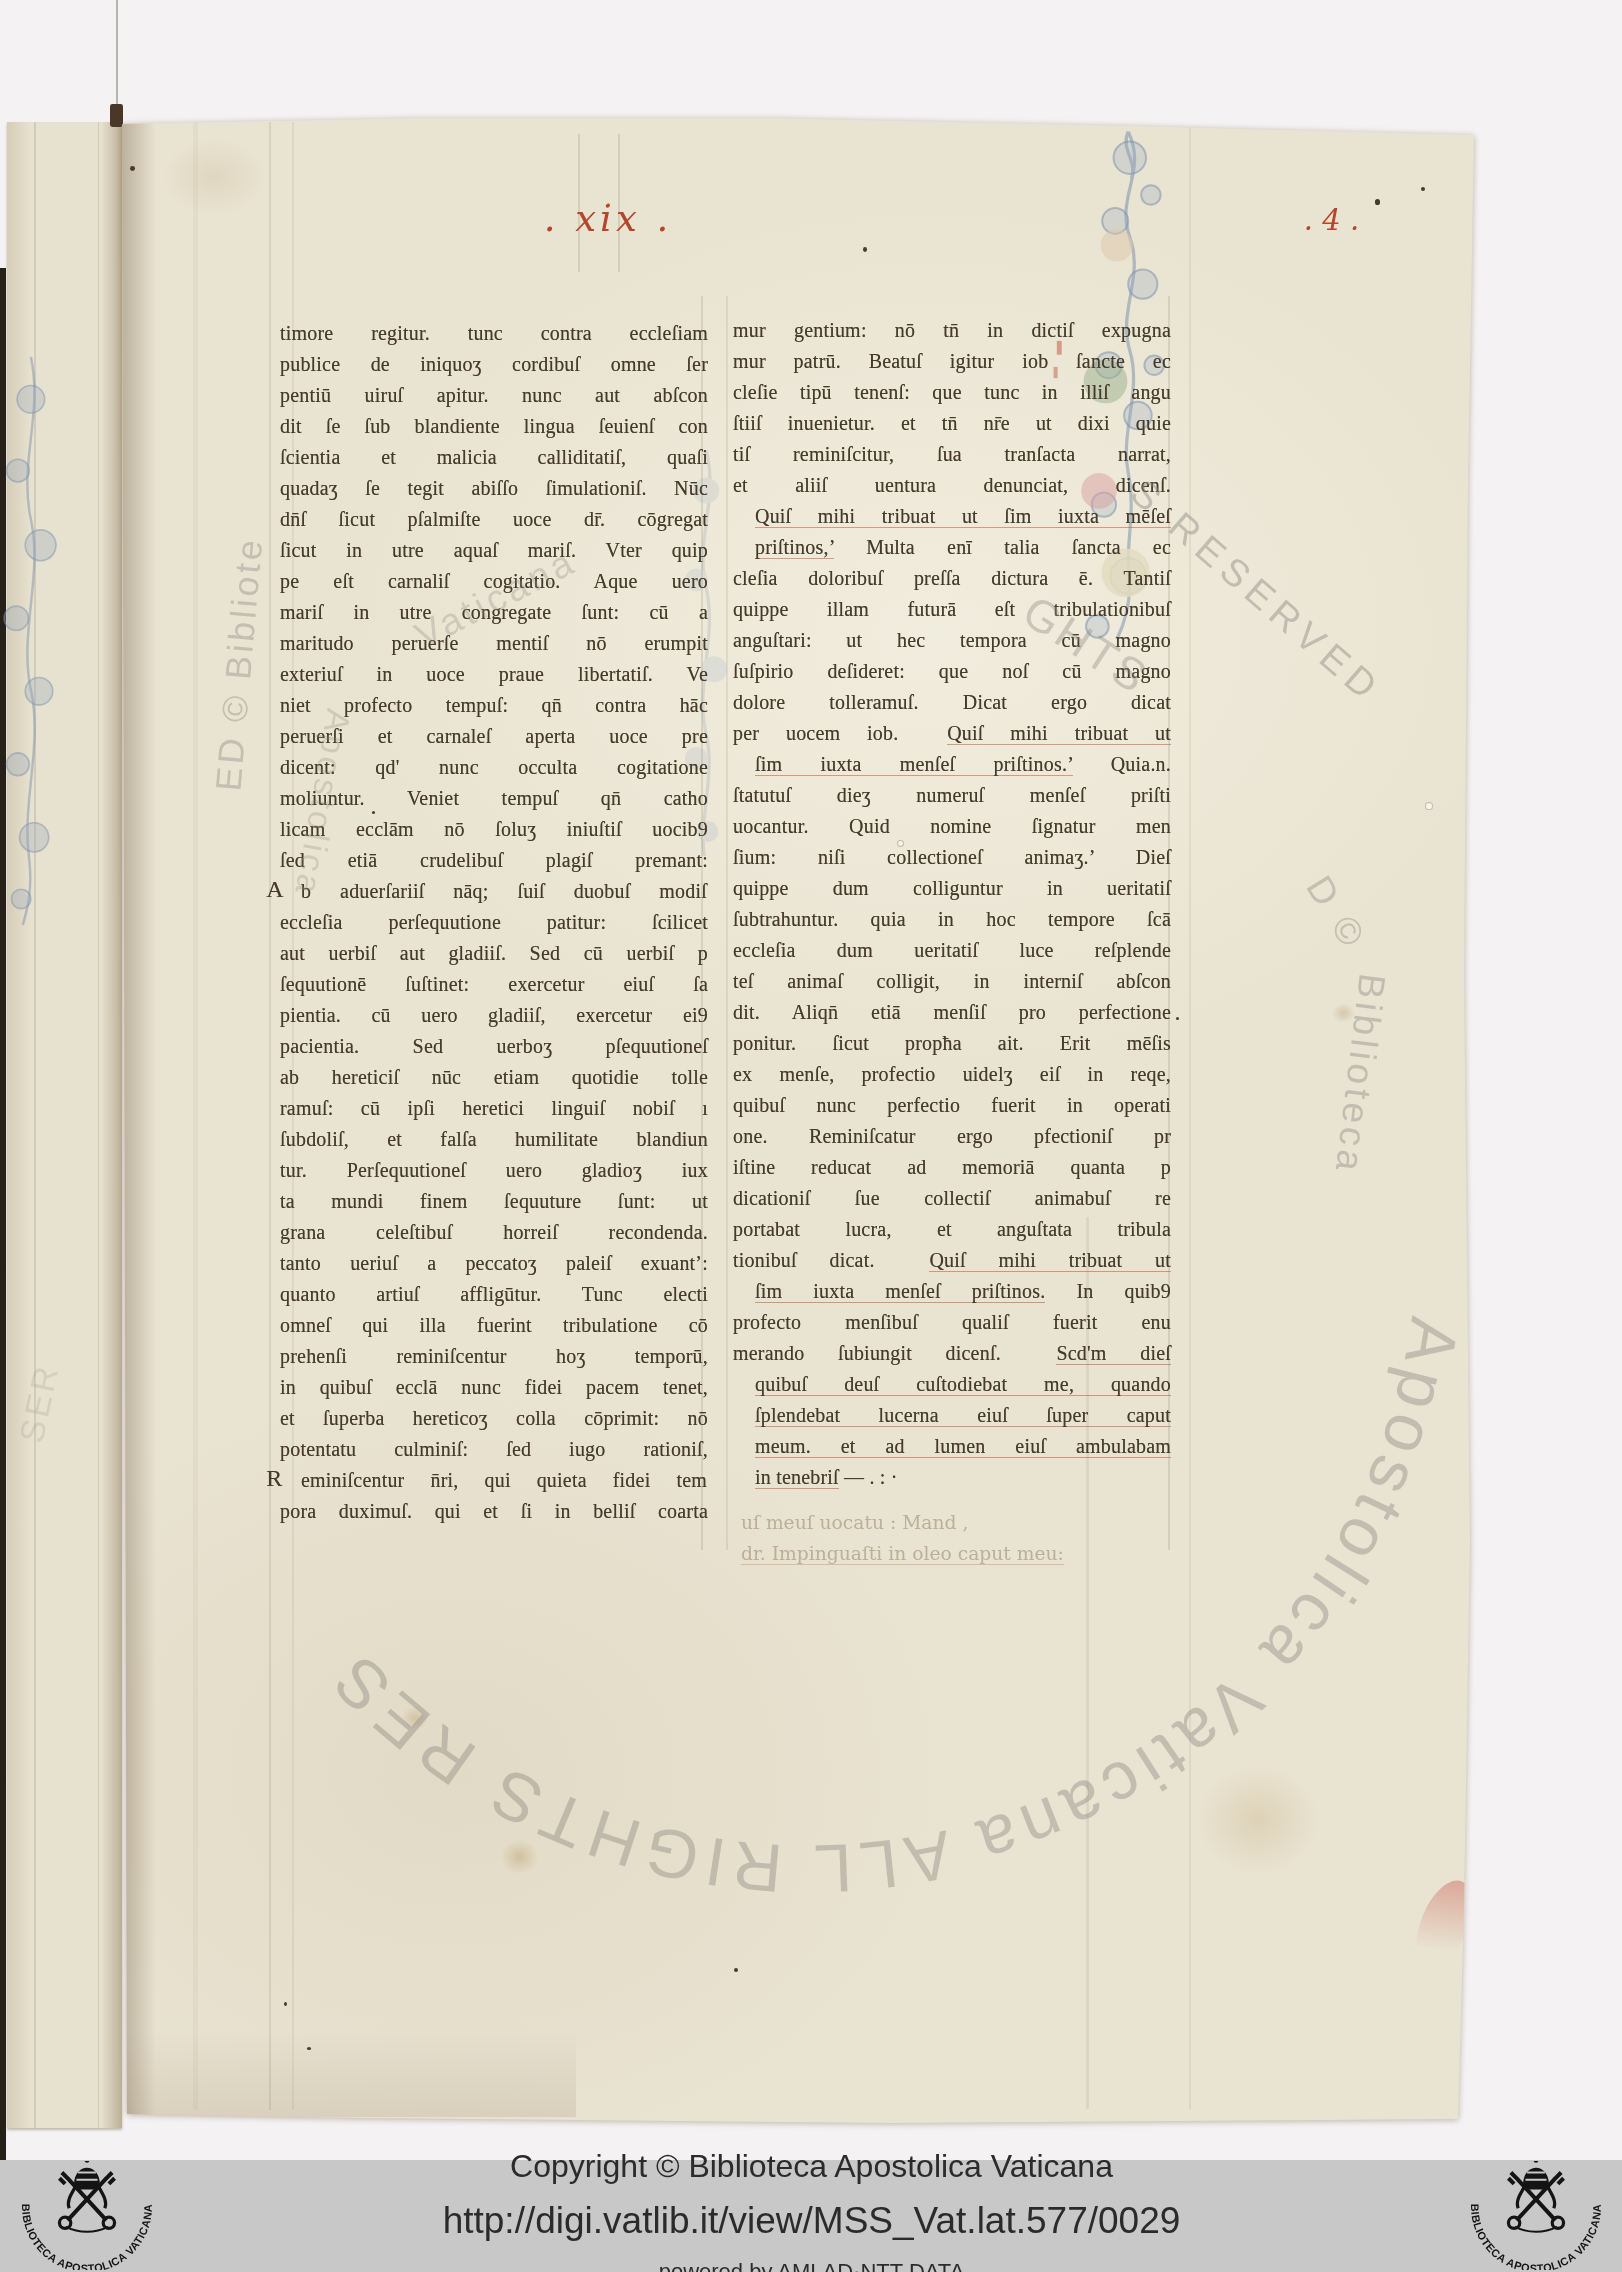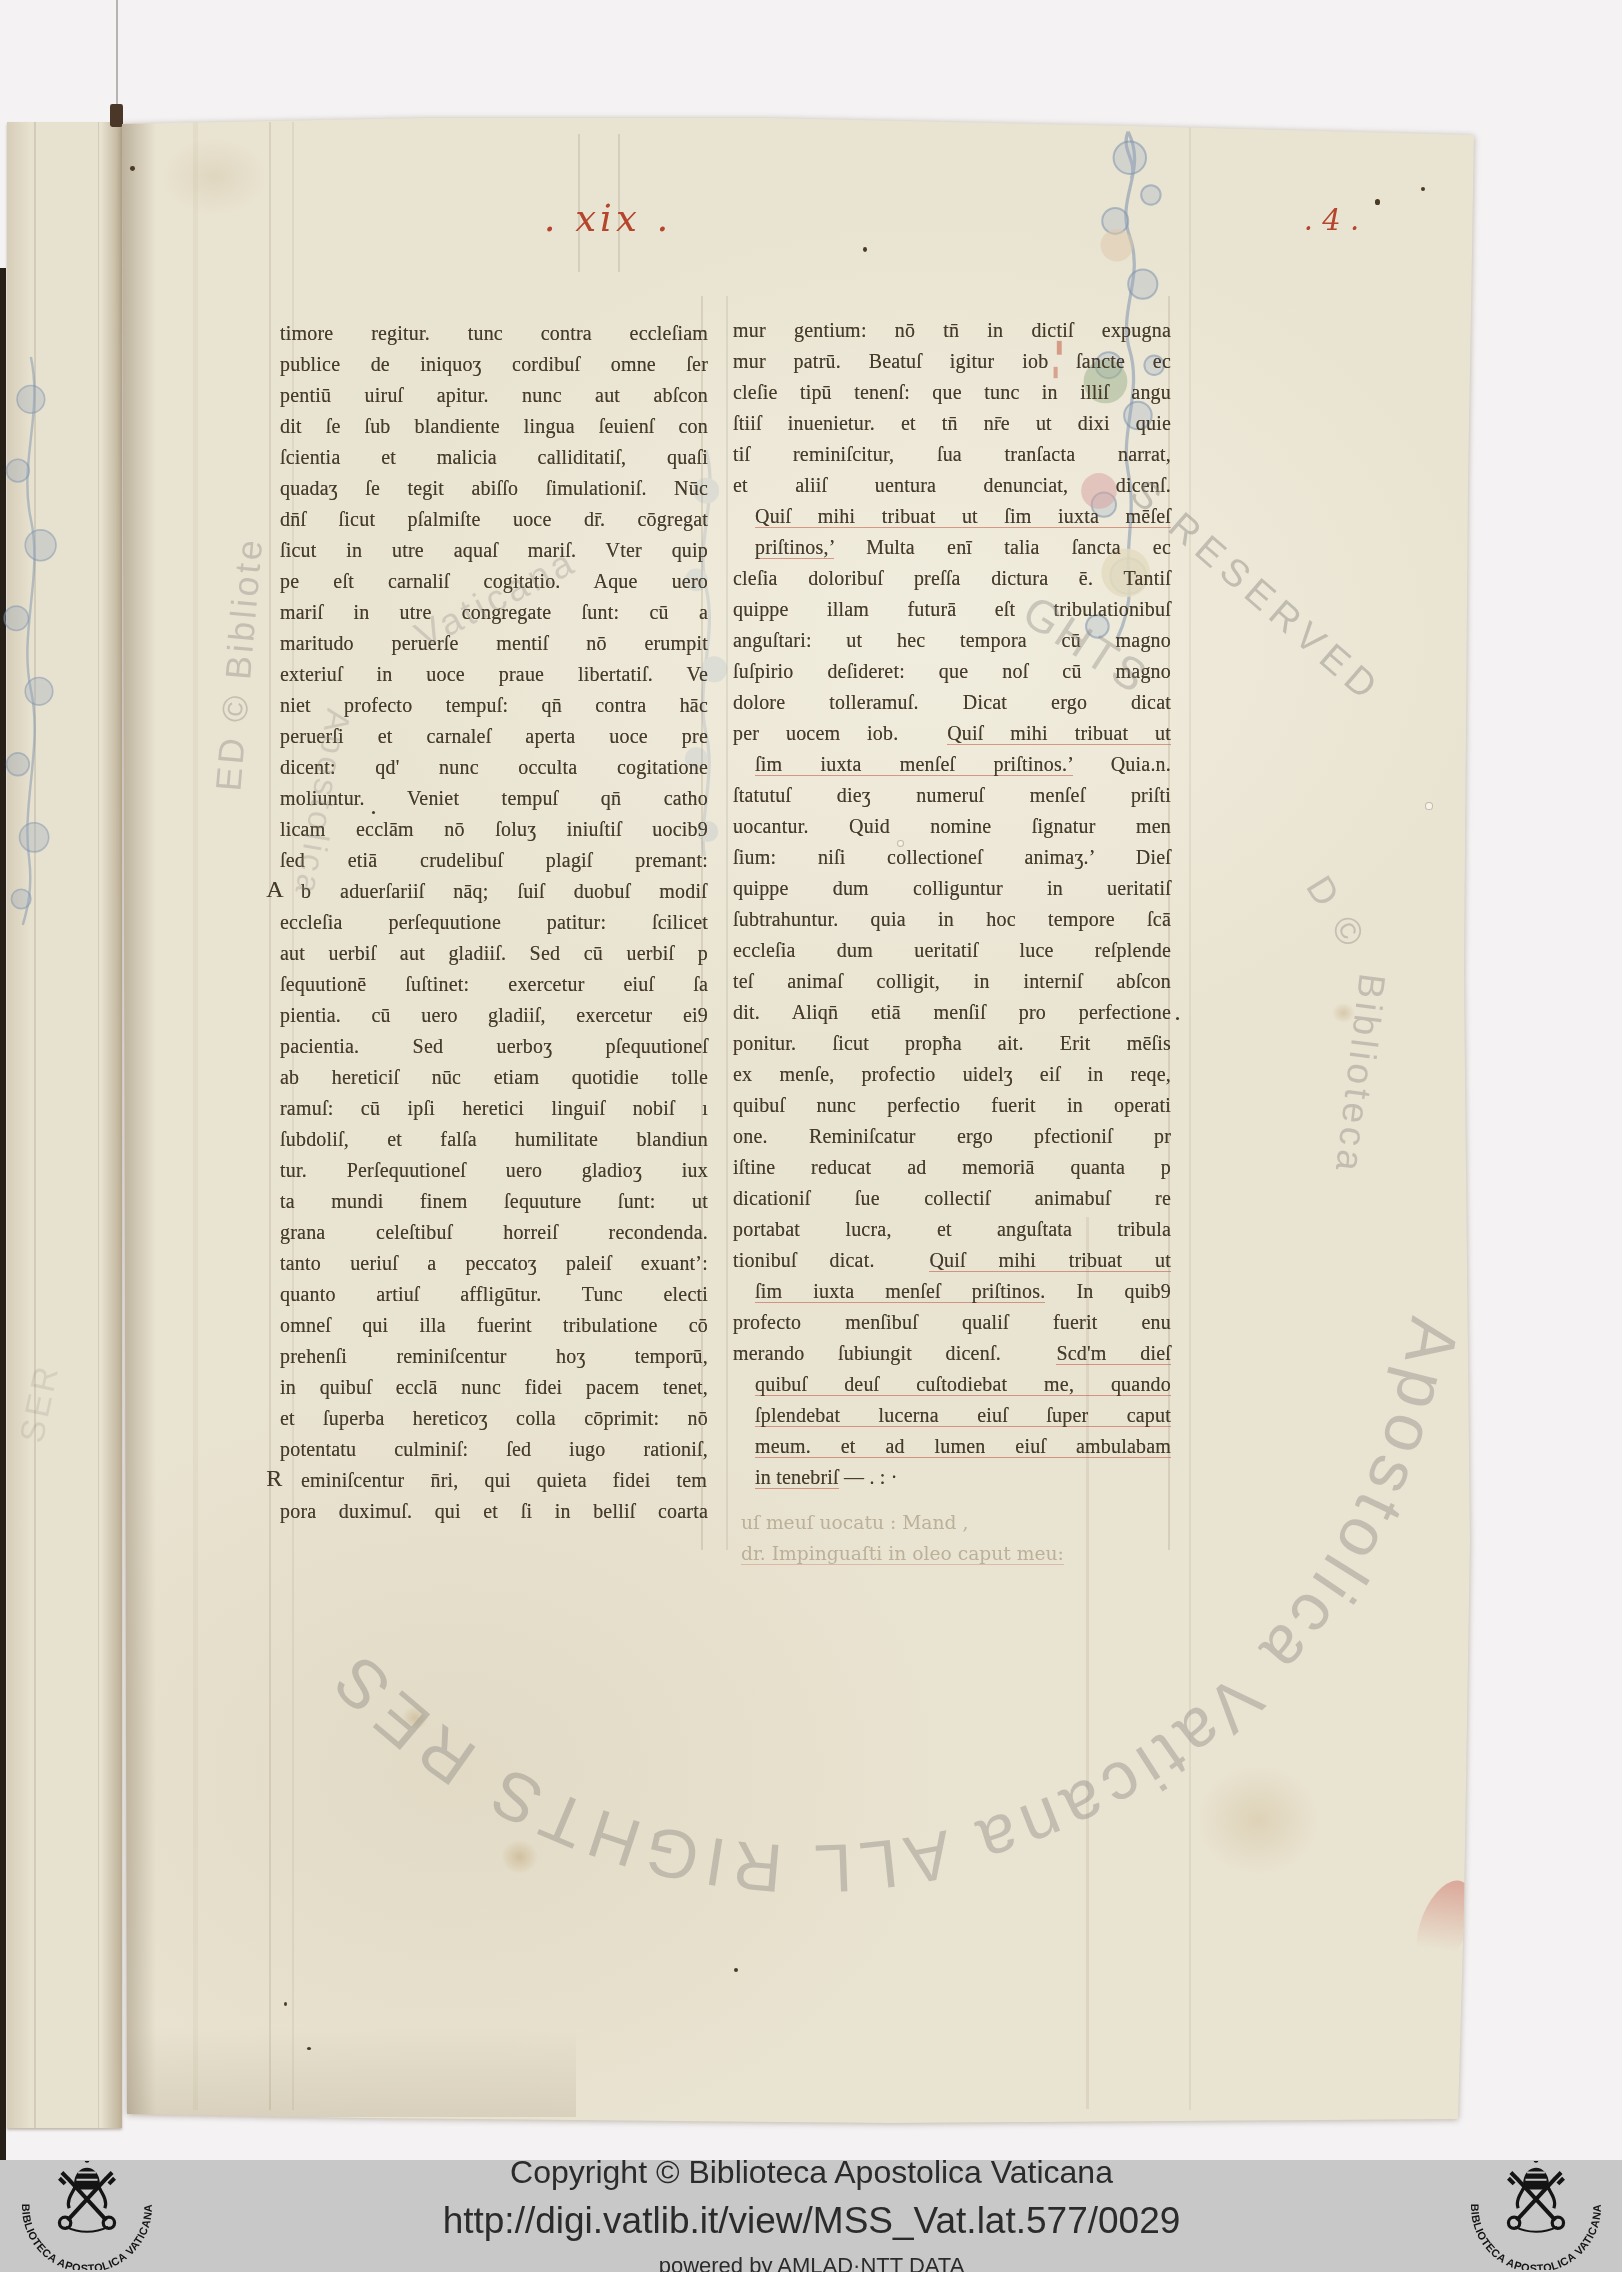--- a/index.html
+++ b/index.html
@@ -75,21 +75,21 @@
     color:rgba(125,105,75,.42);filter:blur(0.4px);margin-left:8px;
   }
   #showthrough .st2{border-bottom:1.6px solid rgba(190,80,60,.28);}
   
   #wm{position:absolute;left:0;top:0;pointer-events:none;}
   #wm text{font-family:"Liberation Sans",sans-serif;fill:#8e8a84;}
   
   #footer{
     position:absolute;left:0;top:2160px;width:1623px;height:113px;background:#c8c8c8;
     display:flex;flex-direction:column;align-items:center;justify-content:center;
-    gap:9px;color:#2b2b2b;
+    gap:15px;color:#2b2b2b;
   }
   #footer .f1{font-size:32px;letter-spacing:0;}
   #footer .f2{font-size:37px;}
   #footer .f3{font-size:22px;margin-top:1.6px;}
   .logo{position:absolute;top:2161px;width:154px;height:109px;}
   #logo-left{left:9.7px;}
   #logo-right{left:1459px;}
   .logo svg{width:100%;height:100%;}
   .logo text{font-family:"Liberation Sans",sans-serif;font-weight:bold;fill:#141414;}
   

